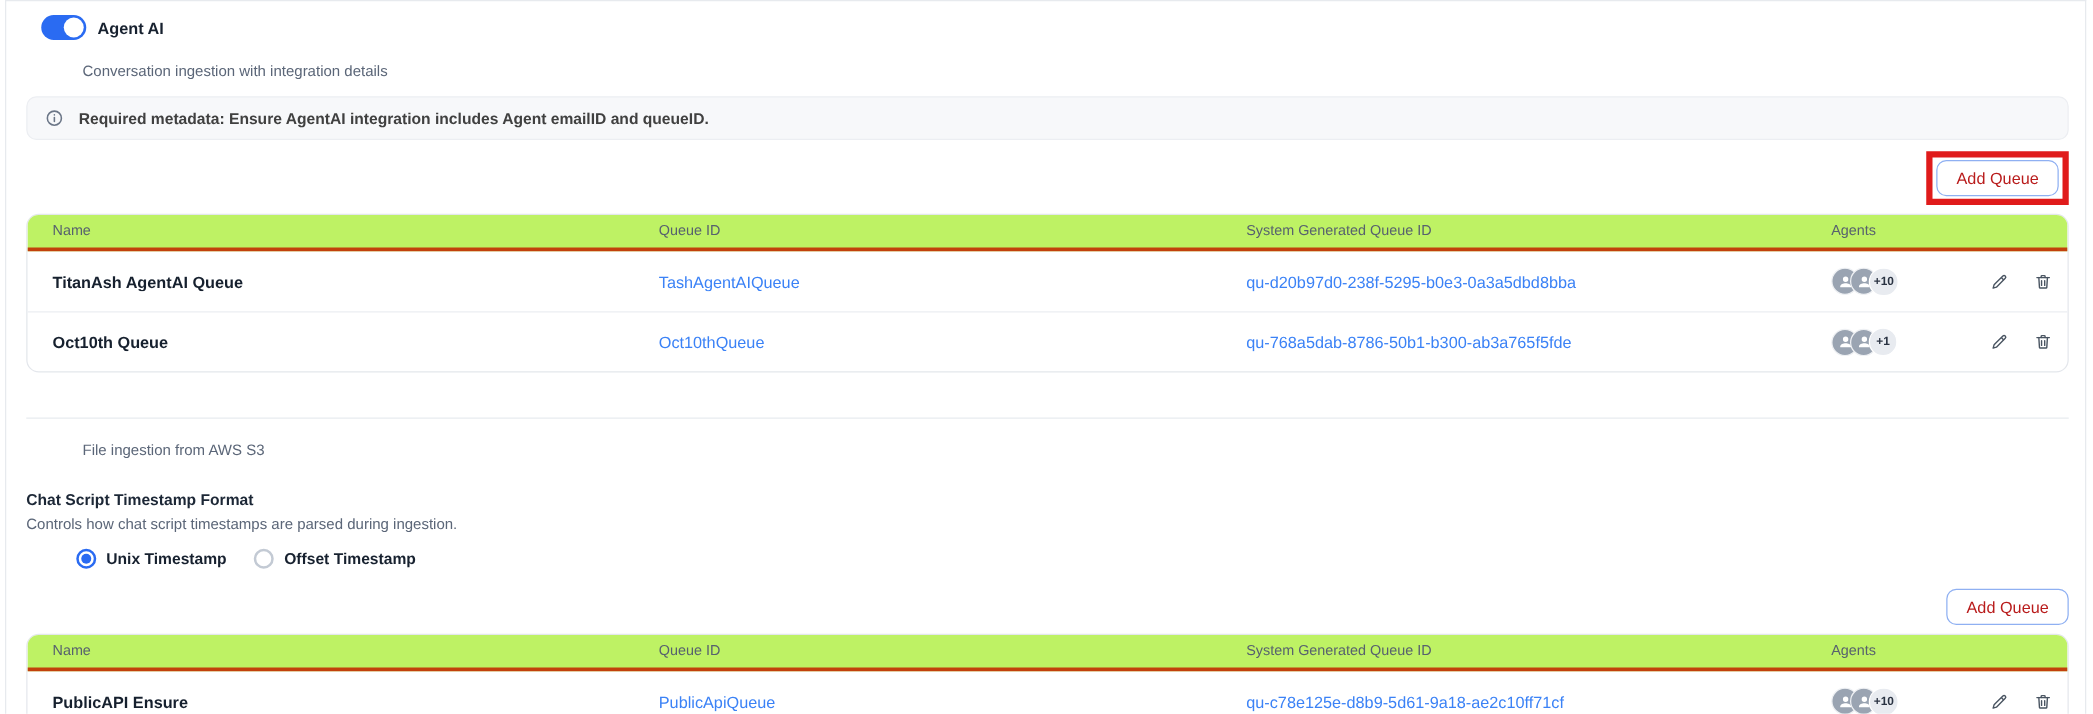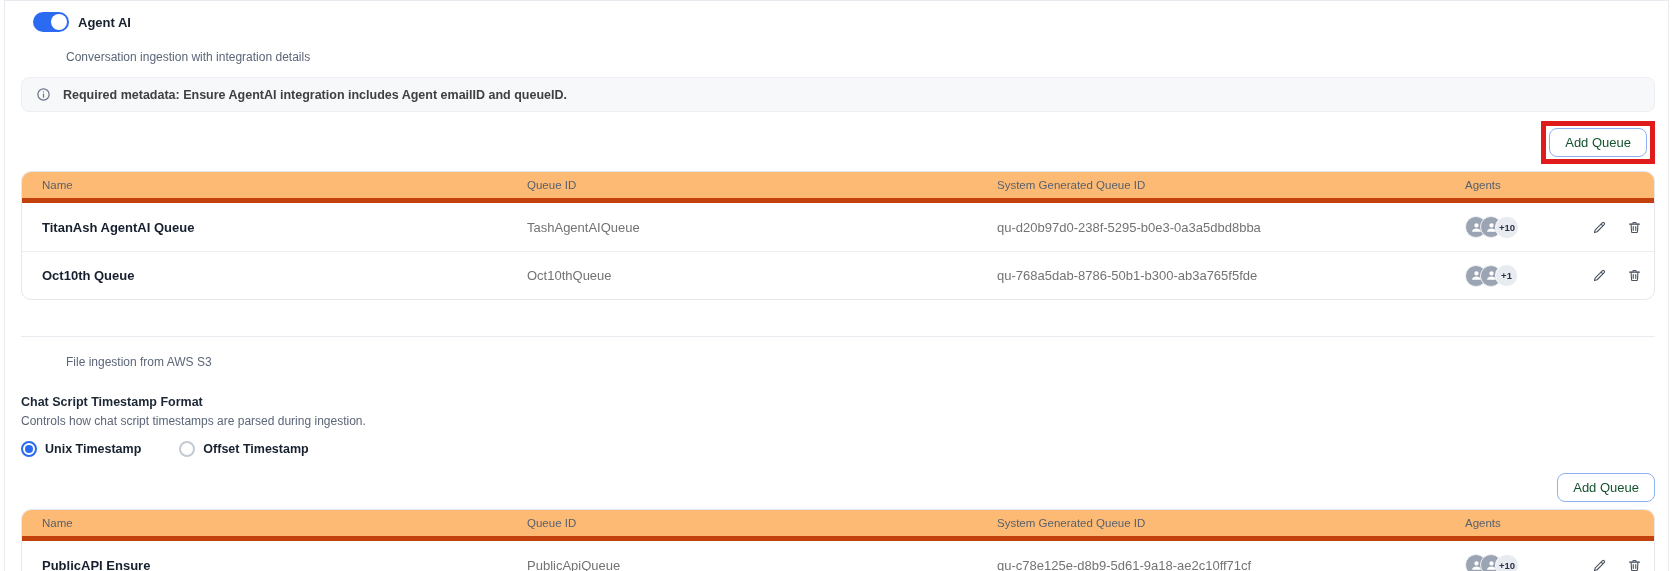--- a/index.html
+++ b/index.html
@@ -22,35 +22,35 @@
   .banner { margin-top: 13px; display: flex; align-items: center; gap: 12px;
     background: #f7f8fa; border: 1px solid #eceef2; border-radius: 8px;
     padding: 9px 14px; }
   .banner-text { font-size: 12.5px; font-weight: 700; color: #404040; }
   .icon-info { width: 15px; height: 15px; flex: 0 0 auto; display: block; }
 
   
   .btn-row { display: flex; justify-content: flex-end; margin-top: 9px; }
   .annotation { border: 5px solid #e01b1b; padding: 2px 3px; }
   .btn-outline { display: inline-block; background: #fff; border: 1px solid #8fb0f2;
-    color: #14532d; font-size: 13px; font-weight: 500; border-radius: 8px;
+    color: #b91c1c; font-size: 13px; font-weight: 500; border-radius: 8px;
     padding: 6px 15px; cursor: pointer; font-family: inherit; }
 
   
   .queue-table { margin-top: 7px; border: 1px solid #e4e7ec; border-radius: 10px;
     background: #fff; overflow: hidden; }
   .t-row { display: grid; grid-template-columns: 485px 470px 468px 147px 1fr;
     align-items: center; }
-  .t-head { background: #fdba74; border-bottom: 5px solid #c2410c; }
+  .t-head { background: #bef264; border-bottom: 3px solid #c2410c; }
   .t-head .t-cell { font-size: 11.5px; color: #57616e; padding: 7px 0 7px 20px; }
   .t-body .t-row { height: 48px; }
   .t-body .t-row + .t-row { border-top: 1px solid #eceef2; }
   .t-cell { padding-left: 20px; overflow: hidden; white-space: nowrap; }
   .cell-name { font-size: 13px; font-weight: 700; color: #16202e; }
-  .cell-gray { font-size: 13px; color: #737373; }
+  .cell-gray { font-size: 13px; color: #3b82f6; }
 
   
   .avatar-stack { display: flex; align-items: center; }
   .avatar { width: 22px; height: 22px; border-radius: 50%; background: #9aa4b2;
     border: 1.5px solid #eef0f3; display: flex; align-items: center; justify-content: center; }
   .avatar + .avatar, .avatar-more { margin-left: -7px; }
   .avatar svg { width: 13px; height: 13px; display: block; }
   .avatar-more { min-width: 23px; height: 23px; padding: 0 3px; border-radius: 12px;
     background: #e8ebf0; border: 1.5px solid #fff; display: flex; align-items: center;
     justify-content: center; font-size: 9.5px; font-weight: 700; color: #2a3342; }
@@ -59,21 +59,21 @@
   .actions { display: flex; align-items: center; gap: 20px; justify-content: flex-end;
     padding-right: 26px; }
   .icon-btn { background: none; border: none; padding: 0; cursor: pointer; line-height: 0; }
   .icon-btn svg { width: 15px; height: 15px; }
 
   
   .divider { border: none; border-top: 1px solid #e8ebef; margin-top: 36px; }
   .sec2-toggle { margin-top: 15px; }
   .field-label { margin-top: 26px; font-size: 12.5px; font-weight: 700; color: #1c2736; }
   .field-help { margin-top: 5px; font-size: 12px; color: #5b6678; }
-  .radio-row { margin-top: 13px; display: flex; align-items: flex-end; gap: 38px; }
+  .radio-row { margin-top: 13px; display: flex; align-items: flex-end; gap: 22px; margin-left: 40px; }
   .radio-opt { display: flex; align-items: center; gap: 8px; cursor: pointer; }
   .radio { width: 16px; height: 16px; border-radius: 50%; border: 2px solid #c3cad4;
     background: #fff; position: relative; flex: 0 0 auto; }
   .radio.selected { border-color: #2a6bf2; }
   .radio.selected::after { content: ""; position: absolute; inset: 2px;
     border-radius: 50%; background: #2a6bf2; }
   .radio-label { font-size: 12.5px; font-weight: 700; color: #17212f; }
   .btn-row-2 { margin-top: 16px; }
 </style>
 </head>

